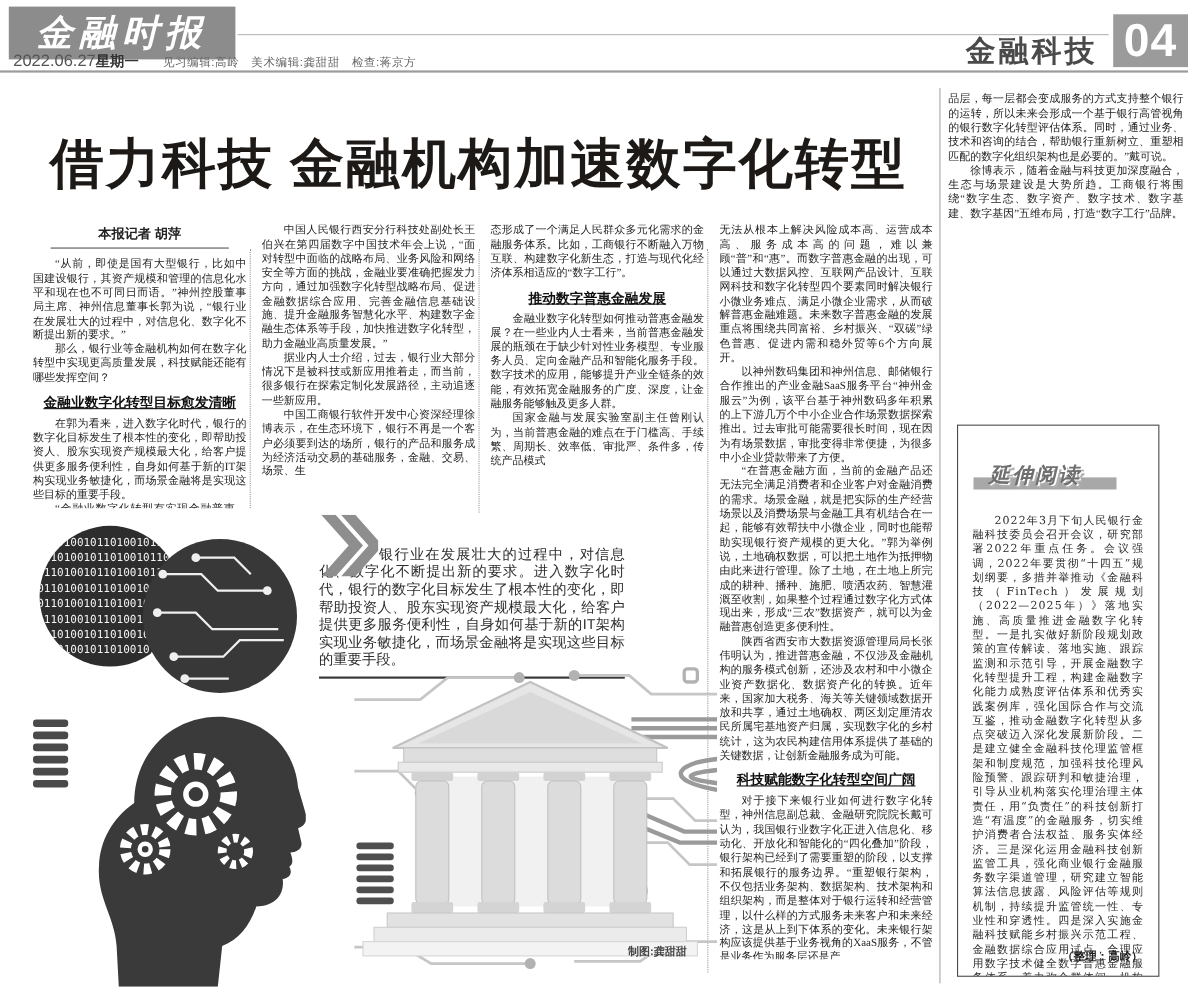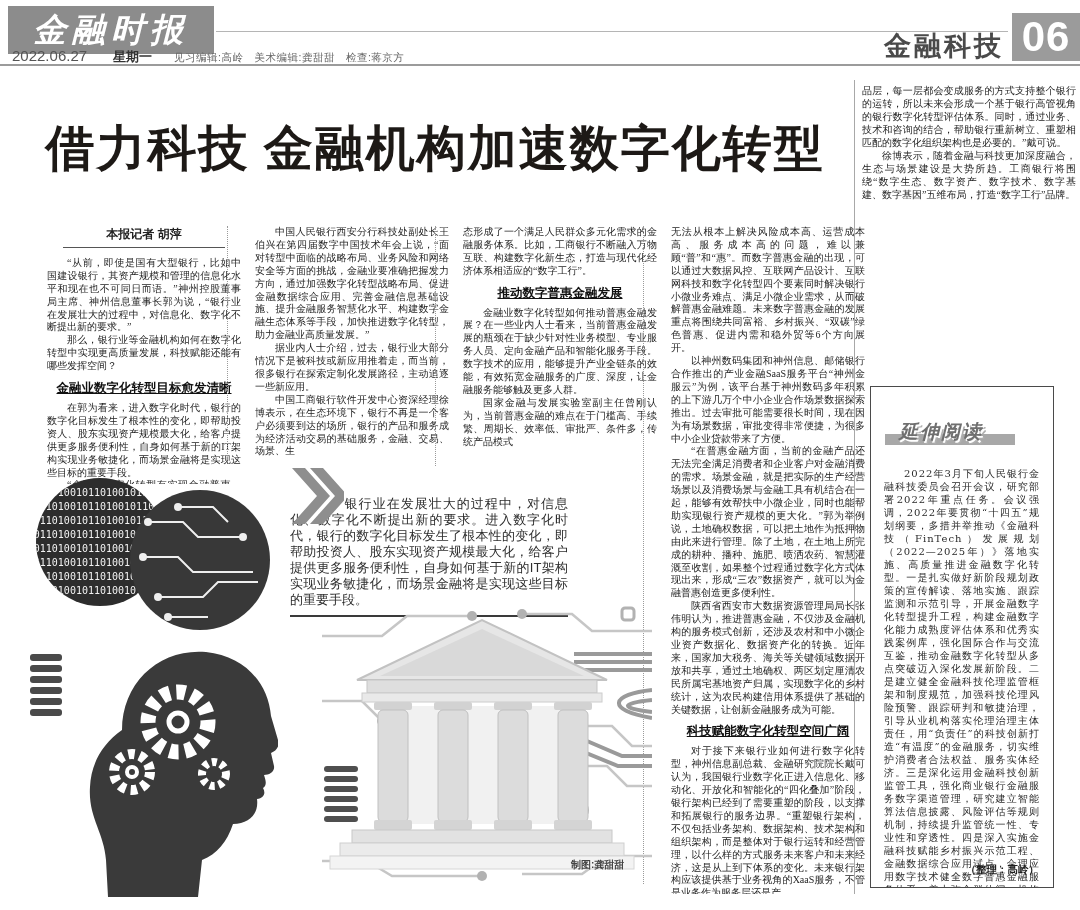--- a/index.html
+++ b/index.html
@@ -5,37 +5,37 @@
   html,body{margin:0;padding:0;background:#e8e8e8;}
   .page{position:relative;width:1080px;height:910px;background:#fff;overflow:hidden;
         font-family:"Liberation Serif",serif;color:#222;}
   
   .logo{position:absolute;left:8px;top:6px;width:206px;height:48px;background:#8c8c8c;
         color:#fff;font-size:33px;font-style:italic;font-weight:bold;letter-spacing:6px;
         display:flex;align-items:center;justify-content:center;font-family:"Liberation Serif",serif;}
   .header-line1{position:absolute;left:216px;top:31px;width:792px;height:1px;background:#b5b5b5;}
   .date-row{position:absolute;left:12px;top:47px;width:700px;white-space:nowrap;
             font-family:"Liberation Sans",sans-serif;}
-  .date-row .date{font-size:15px;color:#555;margin-right:26px;}
+  .date-row .date{font-size:15px;color:#555;}
   .date-row .weekday{font-size:13px;color:#333;font-weight:bold;margin-right:22px;}
   .date-row .editors{font-size:10.5px;color:#666;letter-spacing:.5px;}
-  .section-title{position:absolute;left:872px;top:28px;width:132px;text-align:right;
+  .section-title{position:absolute;left:872px;top:28px;width:132px;text-align:center;
                  font-size:27px;color:#4a4a4a;font-weight:bold;letter-spacing:3px;
                  font-family:"Liberation Sans",sans-serif;}
   .page-num{position:absolute;left:1012px;top:13px;width:68px;height:48px;background:#9b9b9b;
             color:#fff;font-size:42px;font-weight:bold;display:flex;align-items:center;
             justify-content:center;font-family:"Liberation Sans",sans-serif;letter-spacing:1px;}
   .header-rule{position:absolute;left:0;top:64px;width:1080px;height:2px;background:#9b9b9b;}
   
   .headline{position:absolute;left:28px;top:116px;width:814px;text-align:center;
             font-size:49px;font-weight:bold;color:#1d1916;letter-spacing:2px;
             font-family:"Liberation Serif",serif;}
   
-  .col{position:absolute;top:226px;width:194px;font-size:10px;line-height:12.9px;
-       text-align:justify;color:#1e1e1e;overflow:hidden;margin-left:17px;}
+  .col{position:absolute;top:204px;width:194px;font-size:10px;line-height:12.9px;
+       text-align:justify;color:#1e1e1e;overflow:hidden;}
   .col p{margin:0;text-indent:2em;}
   #col1{left:30px;height:258px;}
   #col2{left:238px;height:238px;}
   #col3{left:446px;height:242px;}
   #col4{left:654px;height:668px;}
   .byline{font-family:"Liberation Sans",sans-serif;font-size:12px;font-weight:bold;color:#222;
           text-align:center;margin:2px 16px 9px;padding-bottom:6px;border-bottom:1px solid #555;}
   .subhead{font-family:"Liberation Sans",sans-serif;font-size:12.5px;font-weight:bold;color:#111;
            text-align:center;margin:9px 0 7px;text-indent:0;text-decoration:underline;}
   .vsep{position:absolute;border-left:1px dotted #9a9a9a;width:0;}
@@ -76,21 +76,21 @@
 <body>
 
 <div class="page">
 
   <div class="logo">金融时报</div>
   <div class="header-line1"></div>
   <div class="date-row">
     <span class="date">2022.06.27</span><span class="weekday">星期一</span><span class="editors">见习编辑:高岭　美术编辑:龚甜甜　检查:蒋京方</span>
   </div>
   <div class="section-title">金融科技</div>
-  <div class="page-num">06</div>
+  <div class="page-num">04</div>
   <div class="header-rule"></div>
 
   <div class="headline">借力科技 金融机构加速数字化转型</div>
 
   <div class="col" id="col1">
     <div class="byline">本报记者 胡萍</div>
     <p>“从前，即使是国有大型银行，比如中国建设银行，其资产规模和管理的信息化水平和现在也不可同日而语。”神州控股董事局主席、神州信息董事长郭为说，“银行业在发展壮大的过程中，对信息化、数字化不断提出新的要求。”</p>
     <p>那么，银行业等金融机构如何在数字化转型中实现更高质量发展，科技赋能还能有哪些发挥空间？</p>
     <div class="subhead">金融业数字化转型目标愈发清晰</div>
     <p>在郭为看来，进入数字化时代，银行的数字化目标发生了根本性的变化，即帮助投资人、股东实现资产规模最大化，给客户提供更多服务便利性，自身如何基于新的IT架构实现业务敏捷化，而场景金融将是实现这些目标的重要手段。</p>

